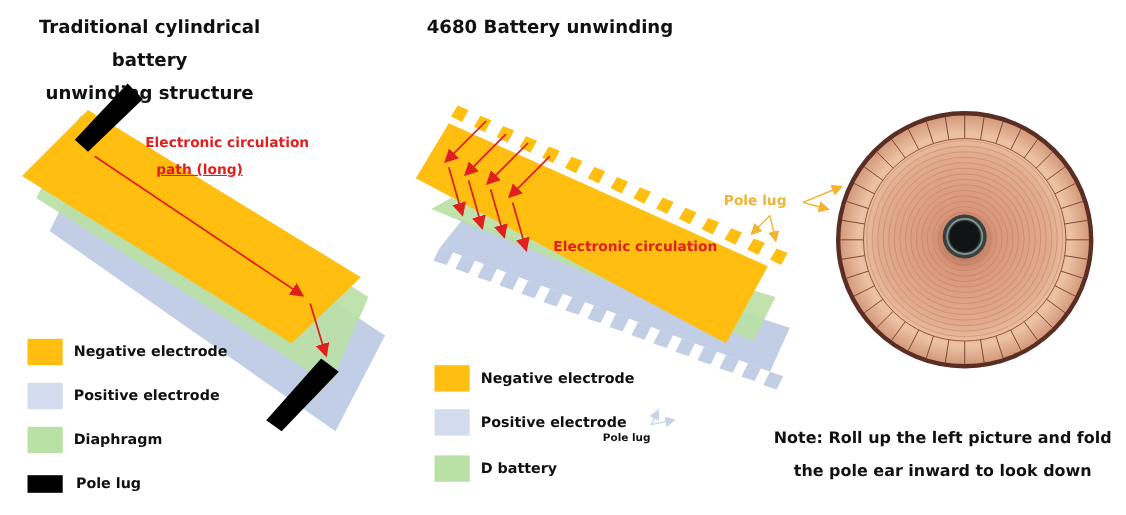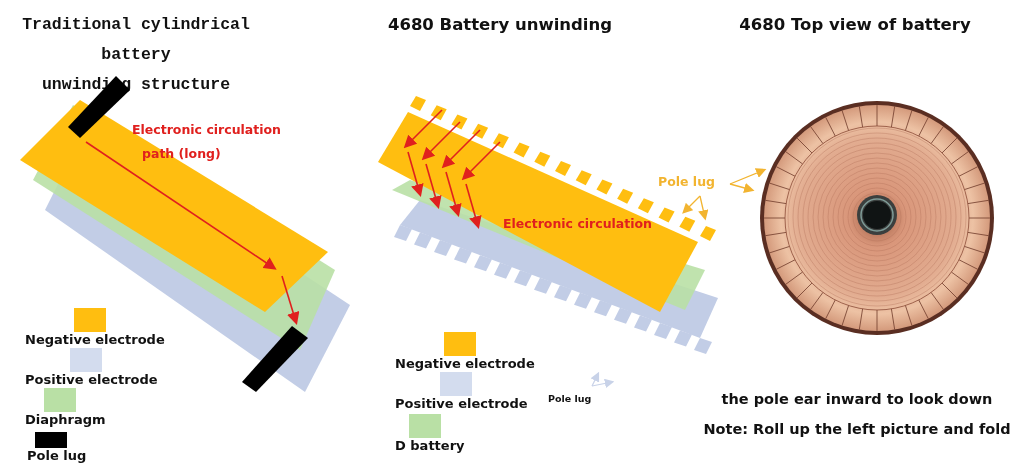--- a/index.html
+++ b/index.html
@@ -1,36 +1,35 @@
 <!DOCTYPE html>
 <html><head>
 <meta charset="utf-8">
 <style>
   html, body { margin:0; padding:0; background:#ffffff; }
   body { width:1024px; height:468px; position:relative; overflow:hidden;
          font-family:"DejaVu Sans", sans-serif; }
   .title { position:absolute; font-weight:bold; font-size:16.5px; color:#111; text-align:center; line-height:30px; }
   .lbl { position:absolute; font-weight:bold; white-space:nowrap; }
-  .legend-row { position:absolute; display:flex; align-items:center;flex-direction:column; }
+  .legend-row { position:absolute; display:flex; align-items:center; }
   .swatch { width:32px; height:24px; margin-right:10px; }
   .legend-text { font-weight:bold; font-size:13px; color:#111; }
   svg { position:absolute; left:0; top:0; }
 </style>
 </head>
 <body>
 
-<div class="title" style="left:0; top:10px; width:272px;font-family:Liberation Mono, monospace;">
+<div class="title" style="left:0; top:10px; width:272px;">
   <div>Traditional cylindrical battery</div>
   <div>unwinding structure</div>
 </div>
 <div class="title" style="left:380px; top:10px; width:240px;">
   <div>4680 Battery unwinding</div>
 </div>
 <div class="title" style="left:735px; top:10px; width:240px;">
-  <div>4680 Top view of battery</div>
 </div>
 
 <svg width="1024" height="468" viewBox="0 0 1024 468">
   <defs>
     <marker id="ahRed" markerWidth="8" markerHeight="8" refX="6" refY="4" orient="auto">
       <path d="M0,0 L8,4 L0,8 z" fill="#E0201E"></path>
     </marker>
     <marker id="ahGold" markerWidth="8" markerHeight="8" refX="6" refY="4" orient="auto">
       <path d="M0,0 L8,4 L0,8 z" fill="#F2B430"></path>
     </marker>
@@ -176,21 +175,21 @@
         <circle cx="877" cy="218" r="92" fill="none" stroke="#8A4A36" stroke-width="0.8"></circle>
       </g>
     <circle cx="877" cy="215" r="20" fill="#3B3F3E"></circle>
     <circle cx="877" cy="215" r="14" fill="#101414"></circle>
     <circle cx="877" cy="215" r="16" fill="none" stroke="#7E9A96" stroke-width="1.5"></circle>
   </g>
 </svg>
 
 <div class="lbl" style="left:132px; top:118px; color:#E0201E; font-size:12.5px; line-height:24px;">
   <div>Electronic circulation</div>
-  <div style="padding-left:10px;">path (long)</div>
+  <div style="padding-left:10px;text-decoration:underline;">path (long)</div>
 </div>
 
 <div>
   <div class="legend-row" style="left:25px; top:308px;">
     <div class="swatch" style="background:#FFBE10;"></div>
     <span class="legend-text">Negative electrode</span>
   </div>
   <div class="legend-row" style="left:25px; top:348px;">
     <div class="swatch" style="background:#D3DCEE;"></div>
     <span class="legend-text">Positive electrode</span>
@@ -220,15 +219,15 @@
     <div class="swatch" style="background:#D3DCEE;"></div>
     <span class="legend-text">Positive electrode</span>
   </div>
   <div class="legend-row" style="left:395px; top:414px;">
     <div class="swatch" style="background:#B9E0A5;"></div>
     <span class="legend-text">D battery</span>
   </div>
 </div>
 
 <div class="lbl" style="left:690px; top:384px; width:334px; text-align:center; font-size:14.5px; color:#111; line-height:30px;">
+  <div>Note: Roll up the left picture and fold</div>
   <div>the pole ear inward to look down</div>
-  <div>Note: Roll up the left picture and fold</div>
 </div>
 
 </body></html>

